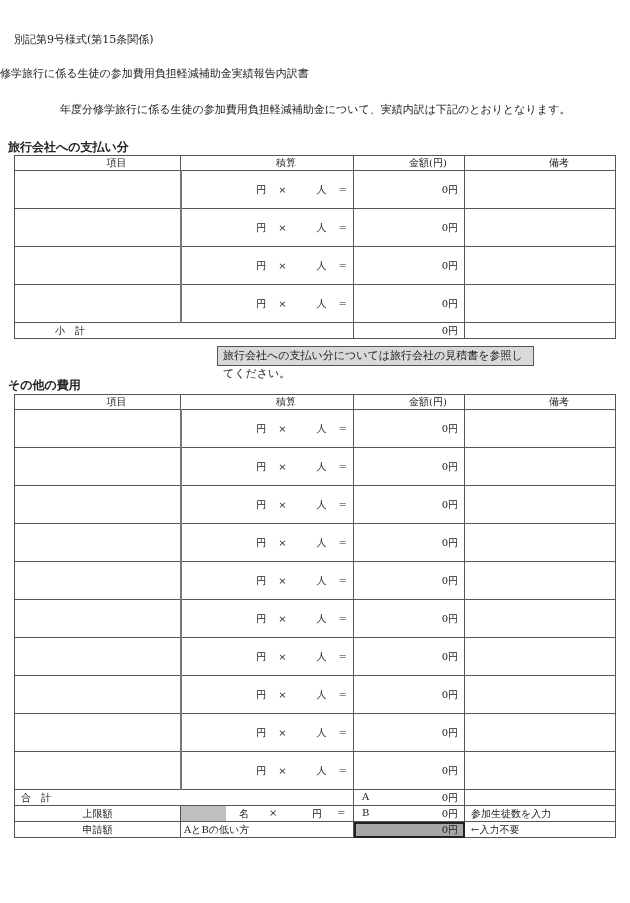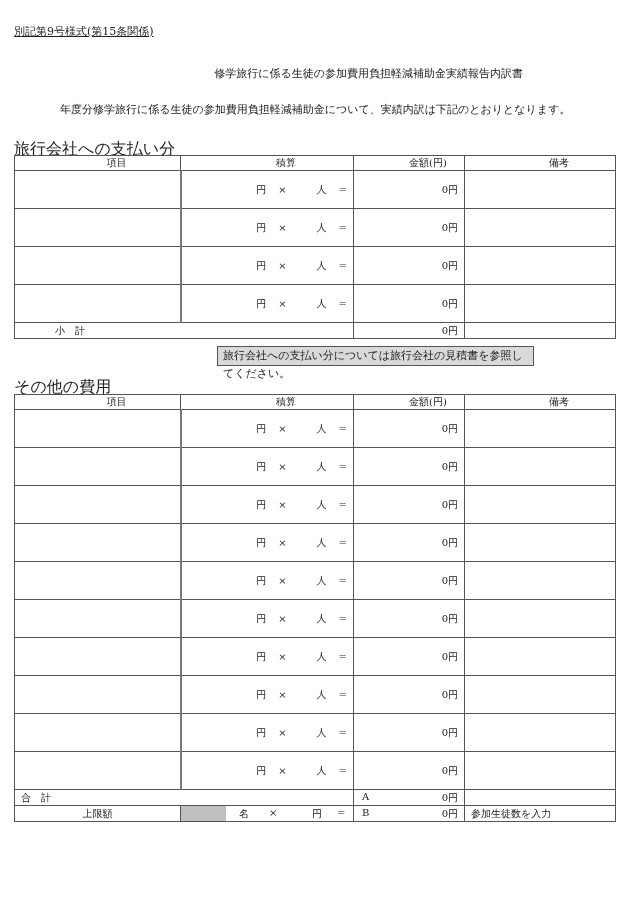--- a/index.html
+++ b/index.html
@@ -2,24 +2,24 @@
 <html><head>
 <meta charset="utf-8">
 <style>
   html, body { margin: 0; padding: 0; background: #ffffff; }
   body {
     width: 630px; height: 903px; position: relative; overflow: hidden;
     font-family: "DejaVu Serif", "Liberation Serif", serif;
     color: #222; font-size: 10px;
   }
   .abs { position: absolute; white-space: nowrap; }
-  .form-label { left: 14px; top: 24px; font-size: 11px; text-decoration: underline; }
-  .doc-title { left: 12px; width: 511px; top: 66px; text-align: right; font-size: 11px; }
+  .form-label { left: 14px; top: 32px; font-size: 11px; }
+  .doc-title { left: 0; width: 511px; top: 66px; text-align: left; font-size: 11px; }
   .intro { left: 60px; top: 102px; font-size: 11px; }
-  .section-title { left: 14px; font-size: 16px; }
+  .section-title { left: 8px; font-size: 12px; font-weight: bold; }
   table.grid {
     position: absolute; left: 14px; width: 601px;
     border-collapse: collapse; table-layout: fixed;
   }
   table.grid td {
     border: 1px solid #555; padding: 0 6px; font-size: 10px;
     overflow: hidden; white-space: nowrap;
   }
   table.grid tr.head td { height: 14px; text-align: center; padding-left: 44px; }
   table.grid tr.row td { height: 37px; }
@@ -182,14 +182,20 @@
     <td style="padding:0; position:relative">
       <span class="gray-input" style="position:absolute;left:0;top:0;width:45px;height:100%"></span>
       <span style="position:absolute;left:58px;top:1px">名</span>
       <span style="position:absolute;left:88px;top:1px">×</span>
       <span style="position:absolute;left:131px;top:1px">円</span>
       <span style="position:absolute;left:156px;top:1px">=</span>
     </td>
     <td style="padding:0 6px 0 0"><span class="ab-label">B</span><span class="ab-val">0円</span></td>
     <td>参加生徒数を入力</td>
   </tr>
+  <tr class="thin">
+    <td style="text-align:center">申請額</td>
+    <td style="padding-left:3px">AとBの低い方</td>
+    <td class="amt dark-cell">0円</td>
+    <td>←入力不要</td>
+  </tr>
 </tbody>
   </table>
 
 </body></html>

